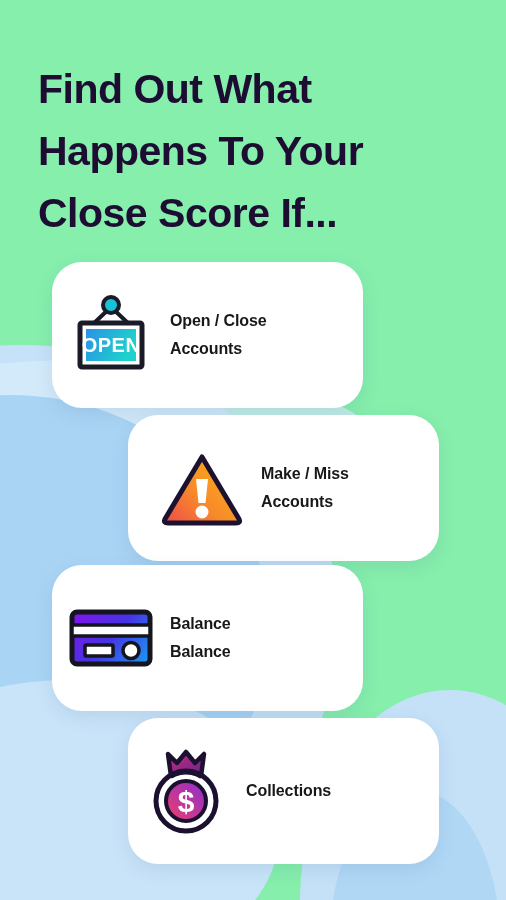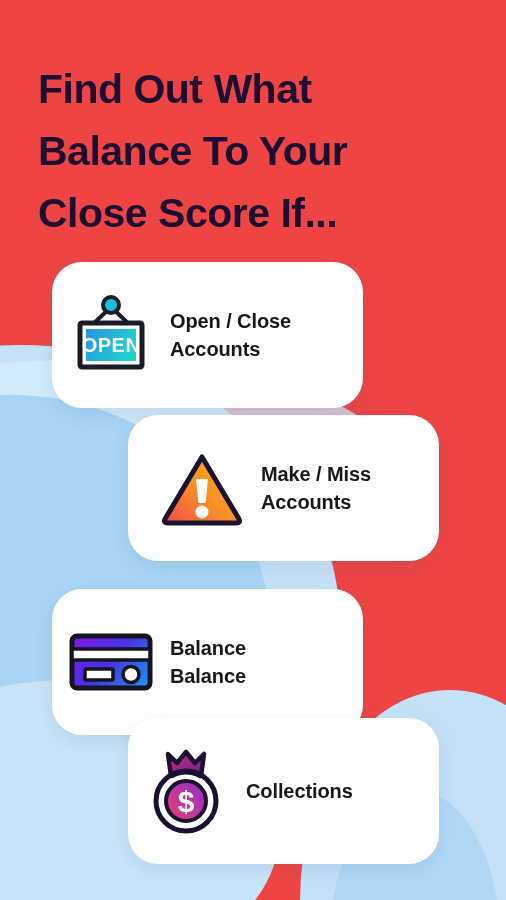--- a/index.html
+++ b/index.html
@@ -4,21 +4,21 @@
 <style>
   * { margin:0; padding:0; box-sizing:border-box; }
   html, body {
     width:506px; height:900px;
     overflow:hidden;
     font-family:"Liberation Sans", sans-serif;
   }
   #screen {
     position:relative;
     width:506px; height:900px;
-    background:#ef4444;
+    background:#86efac;
     overflow:hidden;
   }
 
   
   .wave { position:absolute; border-radius:50%; pointer-events:none; }
   .w1 {
     width:640px; height:560px;
     left:-300px; top:345px;
     background:#c6e2f8;
   }
@@ -69,54 +69,54 @@
     border-radius:30px;
     box-shadow:0 6px 18px rgba(60,100,150,0.13);
     display:flex;
     align-items:center;
   }
   .card.left  { left:52px;  width:311px; }
   .card.right { left:128px; width:311px; }
 
   .c1 { top:262px; height:146px; }
   .c2 { top:415px; height:146px;padding-left:15px; }
-  .c3 { top:565px; height:146px;margin-top:24px; }
+  .c3 { top:565px; height:146px; }
   .c4 { top:718px; height:146px; }
 
   .icon-wrap {
     width:118px;
     min-width:118px;
     display:flex;
     align-items:flex-start;
     justify-content:center;
   }
   .card-label {
     color:#181818;
-    font-size:20px;
+    font-size:16px;
     font-weight:bold;
     line-height:28px;
     letter-spacing:-0.1px;
   }
   .card-label .ln { display:block; white-space:nowrap; }
 </style>
 </head>
 <body>
 
 <div id="screen">
 
   <div class="wave w1"></div>
   <div class="wave w6"></div>
   <div class="wave w2"></div>
   <div class="wave w3"></div>
   <div class="wave w4"></div>
   <div class="wave w5"></div>
 
   <h1 class="headline">
     <span class="ln">Find Out What</span>
-    <span class="ln">Balance To Your</span>
+    <span class="ln">Happens To Your</span>
     <span class="ln">Close Score If...</span>
   </h1>
 
   <div class="card left c1">
     <div class="icon-wrap">
       <svg width="82" height="80" viewBox="0 0 82 80">
         <defs>
           <linearGradient id="gOpen" x1="0" y1="0" x2="1" y2="0.35">
             <stop offset="0" stop-color="#2a93e6"></stop>
             <stop offset="1" stop-color="#1ed2cb"></stop>

